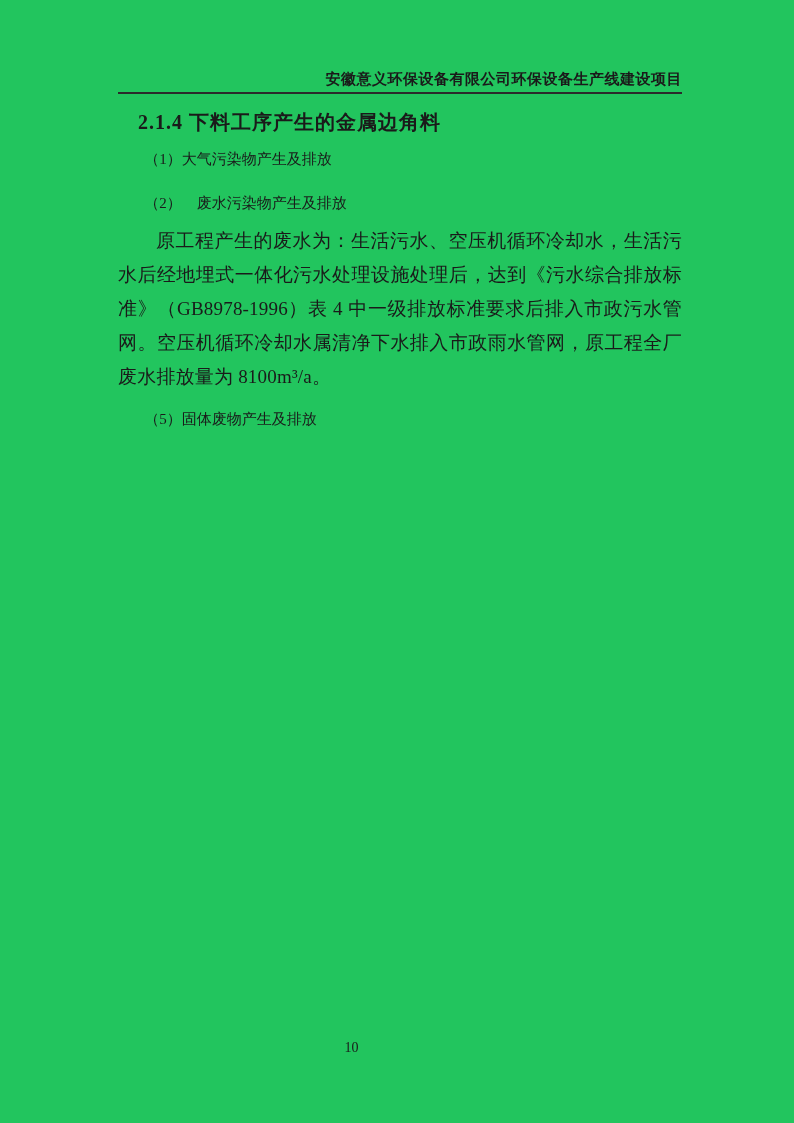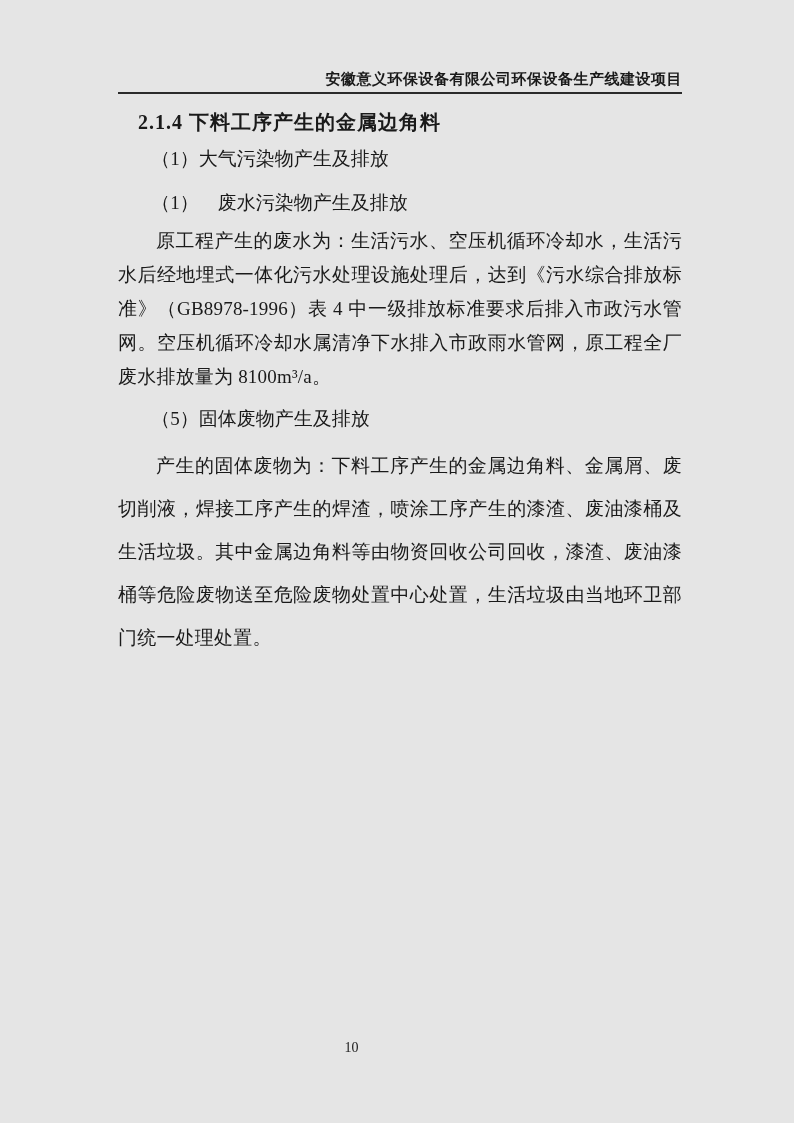--- a/index.html
+++ b/index.html
@@ -7,21 +7,21 @@
   body {
     background: #ffffff;
     font-family: "Liberation Serif", "DejaVu Serif", serif;
     color: #1a1a1a;
     position: relative;
     overflow: hidden;
   }
   .page {
     position: absolute;
     inset: 0;
-    background: #e5e5e5;
+    background: #22c55e;
   }
   .page-header {
     position: absolute;
     top: 71px;
     left: 118px;
     width: 564px;
     text-align: right;
     font-size: 15px;
     font-weight: bold;
     letter-spacing: 0.5px;
@@ -37,21 +37,21 @@
   }
   .section-heading {
     margin-top: 12px;
     font-size: 20px;
     font-weight: bold;
     line-height: 28px;
     text-indent: 1em;
     letter-spacing: 1px;
   }
   .subhead {
-    font-size: 19px;
+    font-size: 15px;
     line-height: 46px;
     text-indent: 1.75em;
     white-space: pre-wrap;
   }
   .para {
     font-size: 19px;
     line-height: 42px;
     text-indent: 2em;
     text-align: justify;
     letter-spacing: 0.2px;
@@ -82,25 +82,24 @@
 
   <div class="page-header">安徽意义环保设备有限公司环保设备生产线建设项目</div>
 
   <div class="content">
 
     <div class="section-heading">2.1.4 下料工序产生的金属边角料</div>
 
     <div class="subhead s1">（1）大气污染物产生及排放</div>
 
 
-    <div class="subhead s2">（1）　废水污染物产生及排放</div>
+    <div class="subhead s2">（2）　废水污染物产生及排放</div>
 
     <div class="para tight">原工程产生的废水为：生活污水、空压机循环冷却水，生活污水后经地埋式一体化污水处理设施处理后，达到《污水综合排放标准》（GB8978-1996）表 4 中一级排放标准要求后排入市政污水管网。空压机循环冷却水属清净下水排入市政雨水管网，原工程全厂废水排放量为 8100m³/a。</div>
 
     <div class="subhead s3">（5）固体废物产生及排放</div>
 
-    <div class="para wide">产生的固体废物为：下料工序产生的金属边角料、金属屑、废切削液，焊接工序产生的焊渣，喷涂工序产生的漆渣、废油漆桶及生活垃圾。其中金属边角料等由物资回收公司回收，漆渣、废油漆桶等危险废物送至危险废物处置中心处置，生活垃圾由当地环卫部门统一处理处置。</div>
 
   </div>
 
   <div class="page-footer">10</div>
 
 </div>
 
 </body></html>

